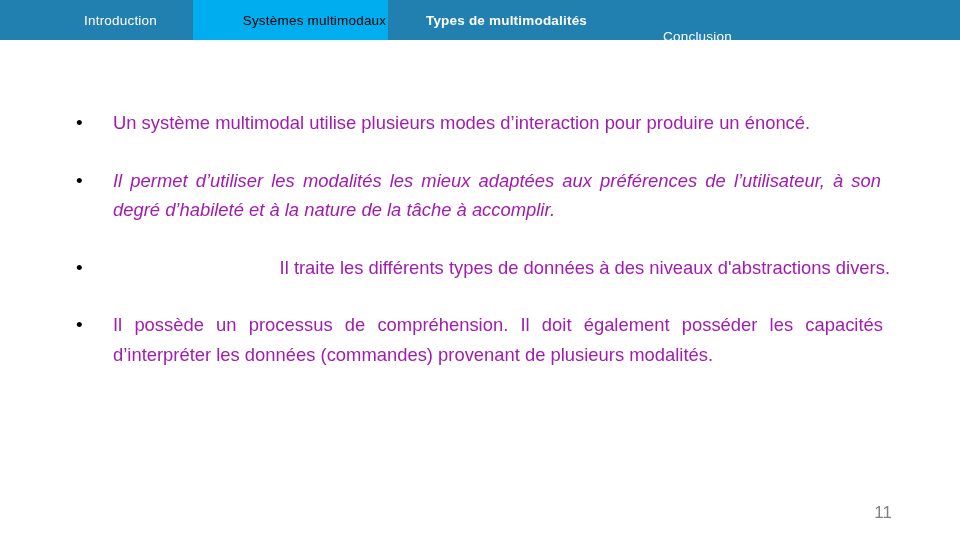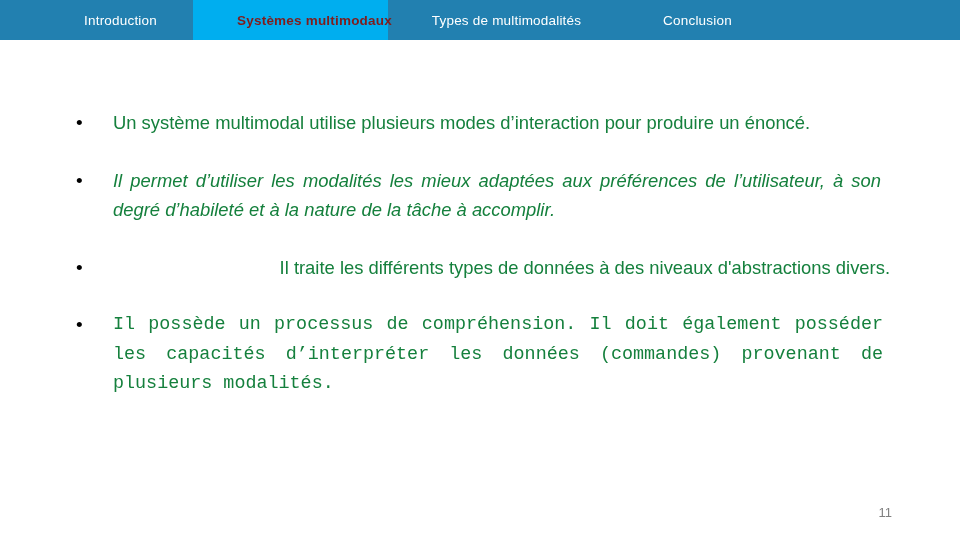--- a/index.html
+++ b/index.html
@@ -36,27 +36,27 @@
     font-size: 13.5px;
     letter-spacing: 0.2px;
     white-space: nowrap;
     box-sizing: border-box;
     user-select: none;
     padding-left: 48px;
   }
   .nav-tab.t-introduction { width: 193px; }
   .nav-tab.t-concepts     { width: 190px; }
   .nav-tab.t-systemes     { width: 195px; }
-  .nav-tab.t-types        { width: 189px; }
-  .nav-tab.t-conclusion   { width: 193px; }
+  .nav-tab.t-types        { width: 189px; font-weight: bold; }
+  .nav-tab.t-conclusion   { width: 193px; margin-top: 16px; }
 
   .nav-tab.active {
     background: #00aeef;
-    font-weight: bold;
-    color: #7f1d1d;
+    font-weight: normal;
+    color: #000000;
   }
 
   
   .slide-body {
     position: absolute;
     top: 40px;
     left: 0;
     width: 960px;
     height: 500px;
   }
@@ -82,48 +82,48 @@
     font-size: 19px;
     line-height: 29px;
     text-align: left;
     padding-left: 6px;
     box-sizing: border-box;
     user-select: none;
   }
 
   .bullet-text {
     flex: 1 1 auto;
-    color: #15803d;
+    color: #a21caf;
     font-size: 18.4px;
     line-height: 29.5px;
     text-align: justify;
     text-justify: inter-word;
     hyphens: none;
   }
   .bullet-text.no-justify {
     text-align: right;
   }
 
   
   .bullet-item.b1 .bullet-text { max-width: 772px; }
   .bullet-item.b2 .bullet-text { max-width: 768px; font-style: italic; }
   .bullet-item.b3 .bullet-text { max-width: 780px; }
-  .bullet-item.b4 .bullet-text { max-width: 770px; font-family: Liberation Mono, monospace; }
+  .bullet-item.b4 .bullet-text { max-width: 770px; }
 
   .bullet-item.b1 { margin-bottom: 28px; }
   .bullet-item.b2 { margin-bottom: 28px; }
   .bullet-item.b3 { margin-bottom: 28px; }
 
   
   .page-number {
     position: absolute;
     right: 68px;
     bottom: 20px;
     color: #808080;
-    font-size: 13px;
+    font-size: 17px;
     line-height: 14px;
     user-select: none;
   }
 </style>
 </head>
 <body>
 
 <div class="navbar">
   <div class="nav-tab t-introduction">
     <span>Introduction</span>

